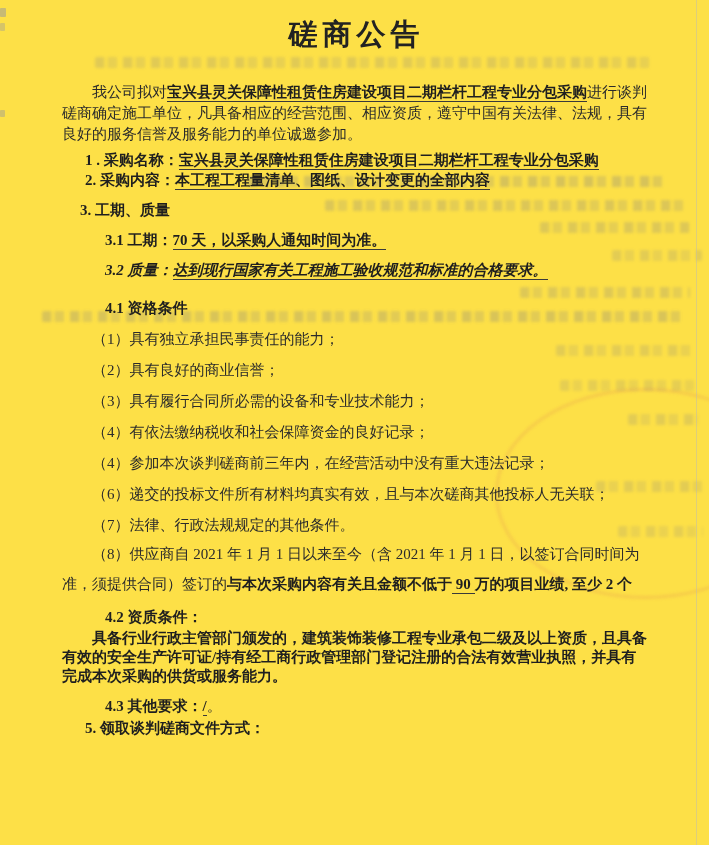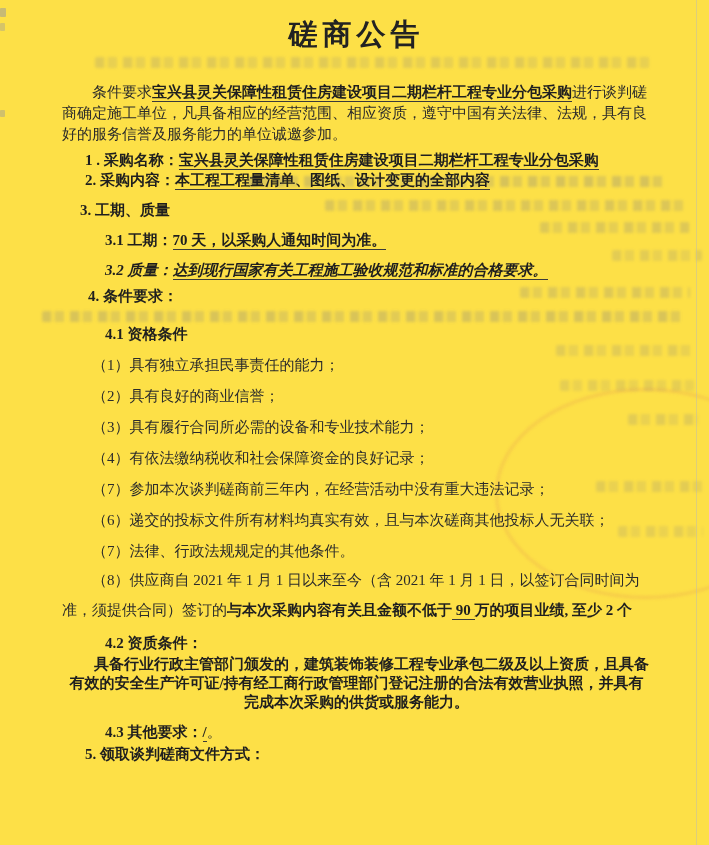--- a/index.html
+++ b/index.html
@@ -19,21 +19,21 @@
     text-align:center;
     font-family:"Liberation Sans","DejaVu Sans",sans-serif;
     font-size:29px;
     font-weight:600;
     letter-spacing:5px;
     color:#222;
     line-height:32px;
   }
   p{margin:0;}
   .intro{margin-top:32px;line-height:21px;text-indent:2em;}
-  .bold{font-weight:bold;color:#1f1f1f;text-align:center;}
+  .bold{font-weight:bold;color:#1f1f1f;}
   .ul{border-bottom:1px solid #3a3a3a;padding-bottom:1px;}
   .item12{margin-left:23px;line-height:20px;margin-top:0;}
   .item1{margin-top:5px;}
   .item3{margin-left:18px;margin-top:10px;line-height:20px;}
   .sub{margin-left:43px;line-height:20px;}
   .sub31{margin-top:10px;}
   .sub32{margin-top:10px;font-style:italic;}
   .item4{margin-left:26px;margin-top:6px;line-height:20px;}
   .sub41{margin-top:18px;}
   .cond{margin-left:30px;line-height:20px;margin-top:11px;}
@@ -100,41 +100,40 @@
   <div class="artifact stamp-arc"></div>
   <div class="artifact edge-line"></div>
   <div class="artifact corner-mark cm1"></div>
   <div class="artifact corner-mark cm2"></div>
   <div class="artifact corner-mark cm3"></div>
 
   <div class="content">
 
     <h1 class="doc-title">磋商公告</h1>
 
-    <p class="intro"><span>条件要求</span><span class="bold ul">宝兴县灵关保障性租赁住房建设项目二期栏杆工程专业分包采购</span><span>进行谈判磋商确定施工单位，凡具备相应的经营范围、相应资质，遵守中国有关法律、法规，具有良好的服务信誉及服务能力的单位诚邀参加。</span></p>
+    <p class="intro"><span>我公司拟对</span><span class="bold ul">宝兴县灵关保障性租赁住房建设项目二期栏杆工程专业分包采购</span><span>进行谈判磋商确定施工单位，凡具备相应的经营范围、相应资质，遵守中国有关法律、法规，具有良好的服务信誉及服务能力的单位诚邀参加。</span></p>
 
     <p class="item12 item1"><span class="bold">1 . 采购名称：</span><span class="bold ul">宝兴县灵关保障性租赁住房建设项目二期栏杆工程专业分包采购</span></p>
 
     <p class="item12"><span class="bold">2. 采购内容：</span><span class="bold ul">本工程工程量清单、图纸、设计变更的全部内容</span></p>
 
     <p class="item3"><span class="bold">3. 工期、质量</span></p>
 
     <p class="sub sub31"><span class="bold">3.1 工期：</span><span class="bold ul">70 天，以采购人通知时间为准。</span></p>
 
     <p class="sub sub32"><span class="bold">3.2 质量：</span><span class="bold ul">达到现行国家有关工程施工验收规范和标准的合格要求。</span></p>
 
-    <p class="item4"><span class="bold">4. 条件要求：</span></p>
 
     <p class="sub sub41"><span class="bold">4.1 资格条件</span></p>
 
     <p class="cond">（1）具有独立承担民事责任的能力；</p>
     <p class="cond">（2）具有良好的商业信誉；</p>
     <p class="cond">（3）具有履行合同所必需的设备和专业技术能力；</p>
     <p class="cond">（4）有依法缴纳税收和社会保障资金的良好记录；</p>
-    <p class="cond">（7）参加本次谈判磋商前三年内，在经营活动中没有重大违法记录；</p>
+    <p class="cond">（4）参加本次谈判磋商前三年内，在经营活动中没有重大违法记录；</p>
     <p class="cond">（6）递交的投标文件所有材料均真实有效，且与本次磋商其他投标人无关联；</p>
     <p class="cond">（7）法律、行政法规规定的其他条件。</p>
 
     <p class="cond8"><span>（8）供应商自 2021 年 1 月 1 日以来至今（含 2021 年 1 月 1 日，以签订合同时间为准，须提供合同）签订的</span><span class="bold">与本次采购内容有关且金额不低于</span><span class="bold ul"> 90 </span><span class="bold">万的项目业绩, 至少 2 个</span></p>
 
     <p class="sub sub42"><span class="bold">4.2 资质条件：</span></p>
 
     <p class="para42 bold">具备行业行政主管部门颁发的，建筑装饰装修工程专业承包二级及以上资质，且具备有效的安全生产许可证/持有经工商行政管理部门登记注册的合法有效营业执照，并具有完成本次采购的供货或服务能力。</p>
 
     <p class="sub sub43"><span class="bold">4.3 其他要求：</span><span class="bold ul">/</span><span>。</span></p>

